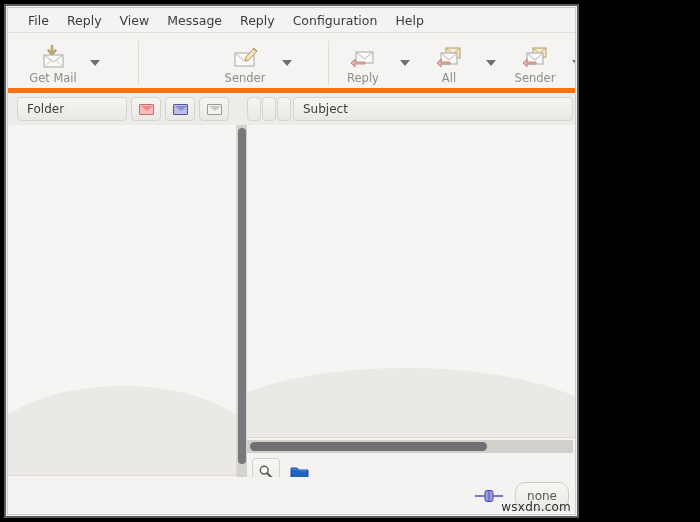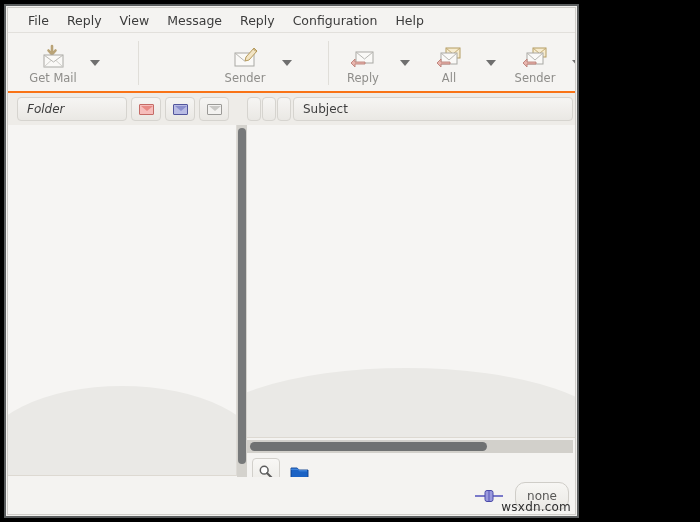--- a/index.html
+++ b/index.html
@@ -62,21 +62,21 @@
     cursor: default;
   }
 
   
   #toolbar {
     position: absolute;
     left: 0; top: 25px;
     width: 100%;
     height: 60px;
     background: #f5f4f2;
-    border-bottom: 2px solid #f97316;
+    border-bottom: 5px solid #f97316;
     box-sizing: border-box;
   }
   .tb-group {
     position: absolute;
     top: 0;
     height: 60px;
     display: flex;
     align-items: center;
   }
   .tb-btn {
@@ -444,21 +444,21 @@
 
         <div class="tb-group" style="left:652px;">
           <div class="tb-arrow">
             <span class="caret caret-dark"></span>
           </div>
         </div>
       </div>
 
       <div id="headerbar">
 
-        <div class="col-head" style="left:9px; width:110px;font-style:italic;">
+        <div class="col-head" style="left:9px; width:110px;">
           <span class="col-head-label">Folder</span>
         </div>
 
         <div class="col-head icon-col" style="left:123px; width:30px;">
           <span class="env-mini env-red"></span>
         </div>
         <div class="col-head icon-col" style="left:157px; width:30px;">
           <span class="env-mini env-blue"></span>
         </div>
         <div class="col-head icon-col" style="left:191px; width:30px;">

